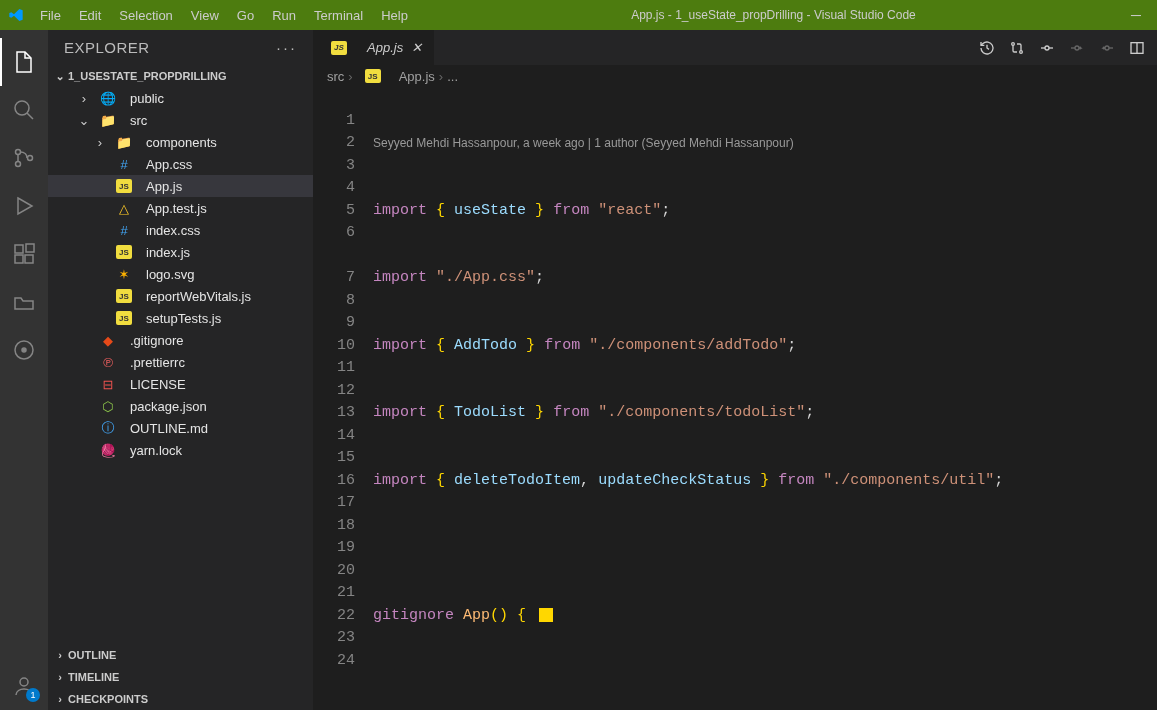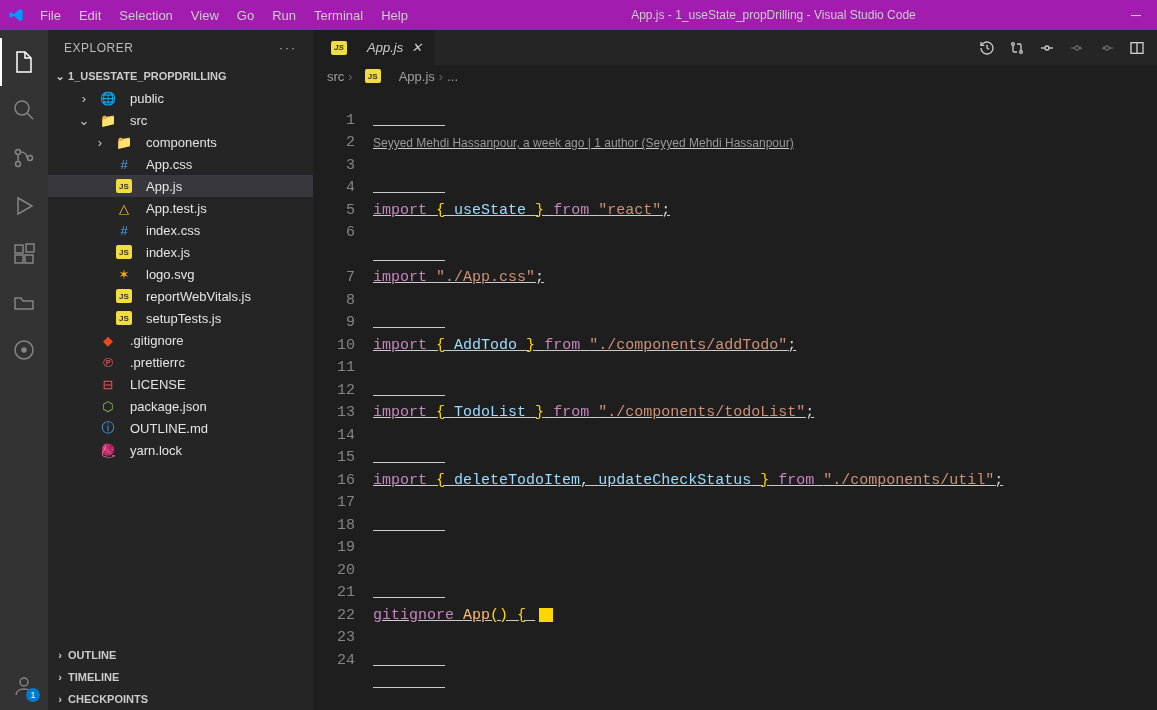--- a/index.html
+++ b/index.html
@@ -7,21 +7,21 @@
   font-family: -apple-system, BlinkMacSystemFont, "Segoe UI", sans-serif;
   background: #1e1e1e;
   color: #cccccc;
   width: 1157px;
   height: 710px;
   overflow: hidden;
   font-size: 13px;
 }
 .titlebar {
   height: 30px;
-  background: #a21caf;
+  background: #4d7c0f;
   display: flex;
   align-items: center;
   padding: 0 8px;
   -webkit-app-region: drag;
 }
 .titlebar-logo { width: 16px; height: 16px; margin-right: 8px; }
 .menubar { display: flex; gap: 2px; }
 .menu-item { padding: 4px 8px; color: #cccccc; cursor: pointer; font-size: 13px; }
 .titlebar-title { flex: 1; text-align: center; color: #cccccc; font-size: 12px; }
 .titlebar-controls { display: flex; gap: 15px; padding-right: 8px; }
@@ -80,21 +80,21 @@
   display: flex;
   flex-direction: column;
   overflow: hidden;
 }
 .sidebar-header {
   height: 35px;
   display: flex;
   align-items: center;
   padding: 0 16px;
   text-transform: uppercase;
-  font-size: 12px;
+  font-size: 15px;
   color: #bbbbbb;
   letter-spacing: 0.5px;
   justify-content: space-between;
 }
 .sidebar-section-header {
   height: 22px;
   display: flex;
   align-items: center;
   padding: 0 4px;
   cursor: pointer;
@@ -153,21 +153,21 @@
 .editor-body { flex: 1; display: flex; overflow: auto; font-family: Consolas, "Courier New", monospace; font-size: 15px; line-height: 22.5px; }
 .gutter {
   width: 60px;
   text-align: right;
   color: #858585;
   padding-right: 18px;
   user-select: none;
   flex-shrink: 0;
 }
 .gutter div { height: 22.5px; }
-.code-lines { flex: 1; padding-right: 20px; white-space: pre; text-decoration: underline; }
+.code-lines { flex: 1; padding-right: 20px; white-space: pre; }
 .code-lines > div { height: 22.5px; }
 .codelens { color: #999999; font-size: 12px; height: 22.5px; display: flex; align-items: center; font-family: -apple-system, sans-serif; }
 
 
 .kw { color: #c586c0; }
 .fn { color: #fdba74; }
 .var { color: #9cdcfe; }
 .str { color: #ce9178; }
 .punct { color: #d4d4d4; }
 .brace1 { color: #ffd700; }

